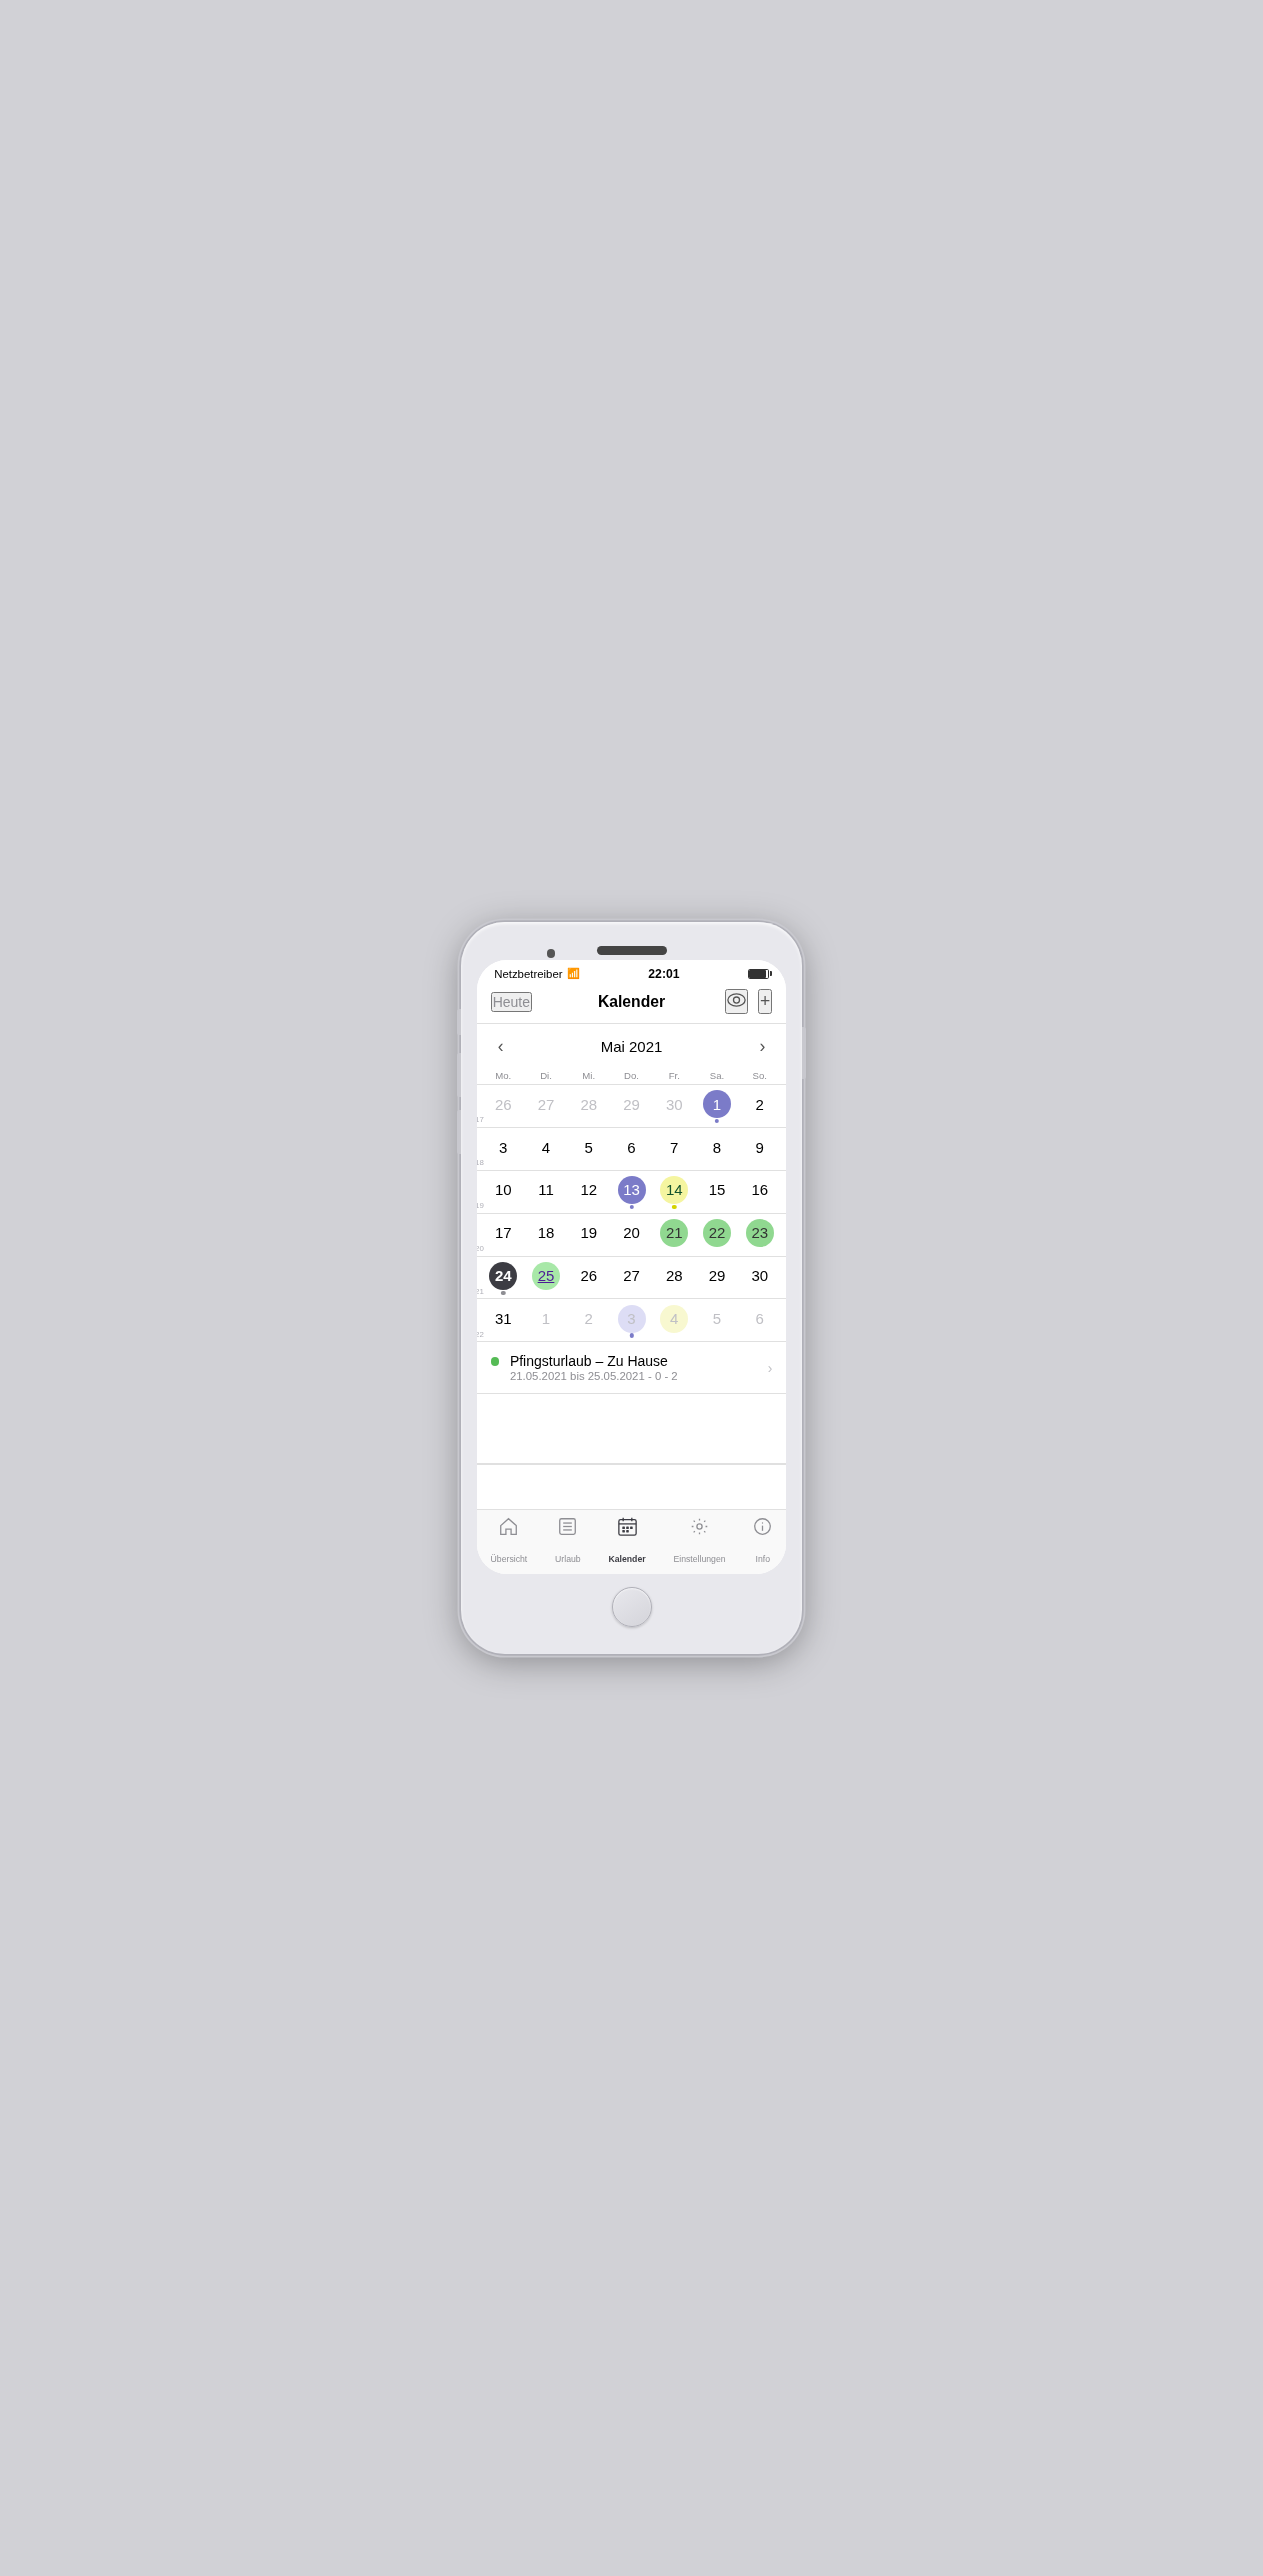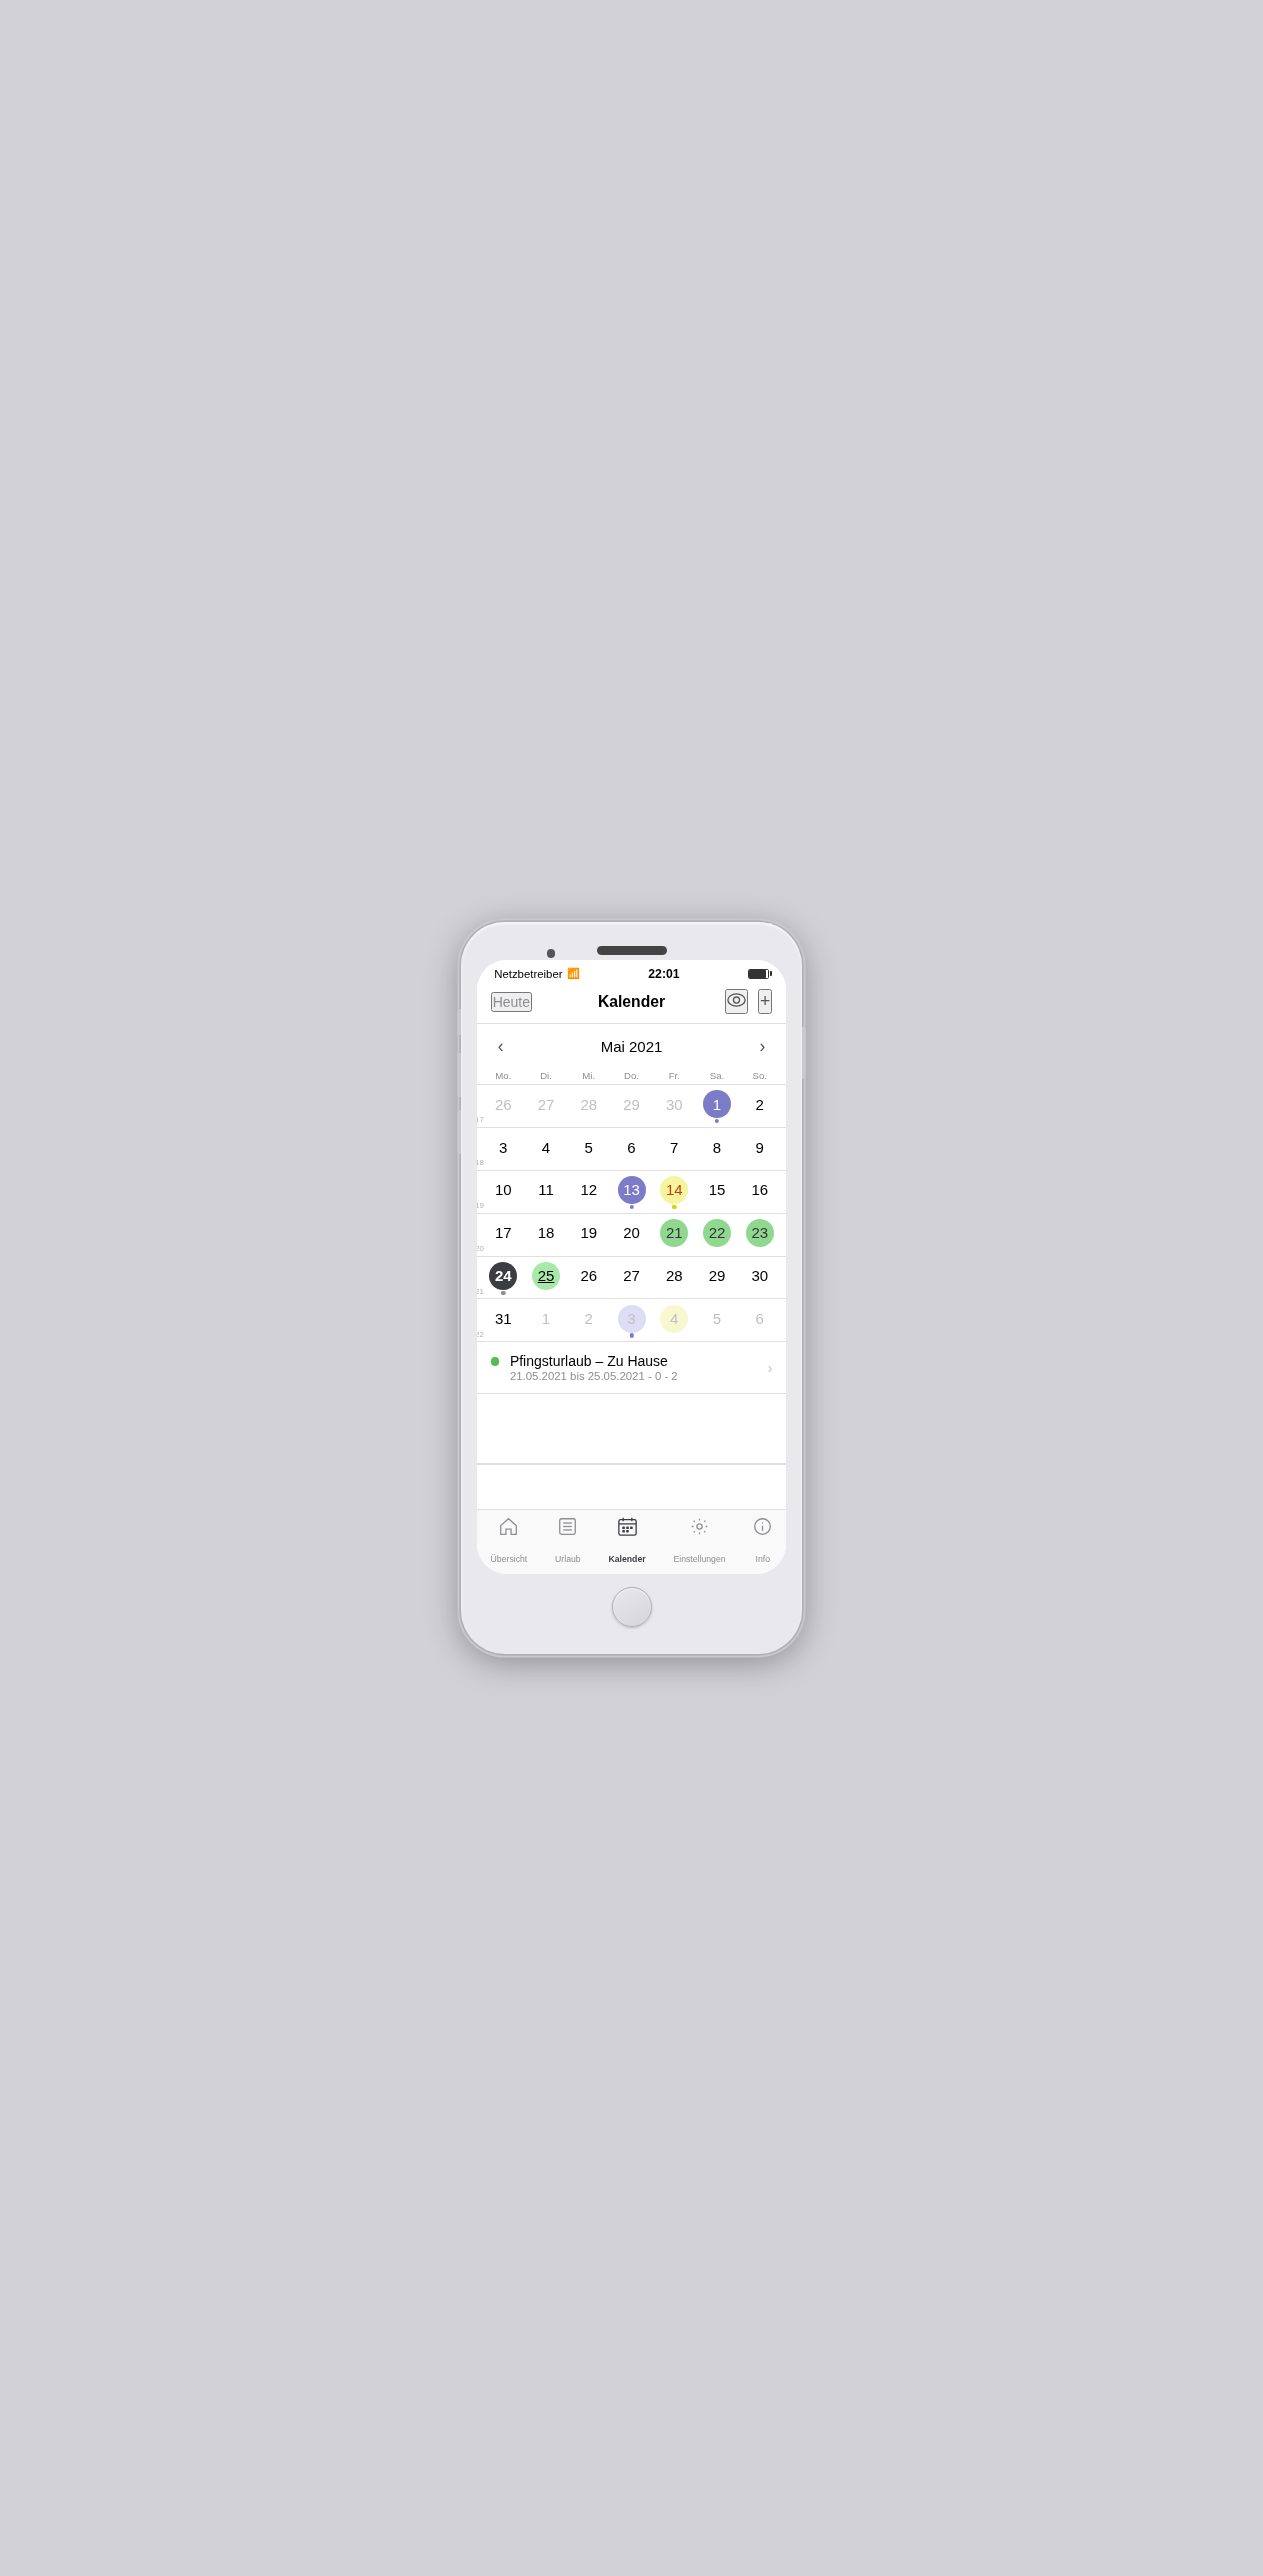--- a/index.html
+++ b/index.html
@@ -131,23 +131,23 @@
       display: flex;
       align-items: center;
       justify-content: center;
       font-size: 15px;
       border-radius: 50%;
       position: relative;
     }
     .day-num.other-month { color: #c0c0c5; }
     .day-num.today { background: #3c3c43; color: #fff; font-weight: 600; }
     .day-num.circle-blue { background: #7b7bc8; color: #fff; }
-    .day-num.circle-yellow { background: #f5f5a0; color: #c2410c; }
+    .day-num.circle-yellow { background: #f5f5a0; color: #14532d; }
     .day-num.circle-green { background: #90d890; color: #333; }
-    .day-num.circle-green-light { background: #a8e8a8; color: #000000; text-decoration: underline; }
+    .day-num.circle-green-light { background: #a8e8a8; color: #4c1d95; text-decoration: underline; }
     .day-dot {
       width: 4.4px; height: 4.4px;
       border-radius: 50%;
       position: absolute;
       bottom: -2.6px;
     }
     .dot-blue { background: #7b7bc8; }
     .dot-yellow { background: #d4d400; }
     .dot-gray { background: #8e8e93; }
     

